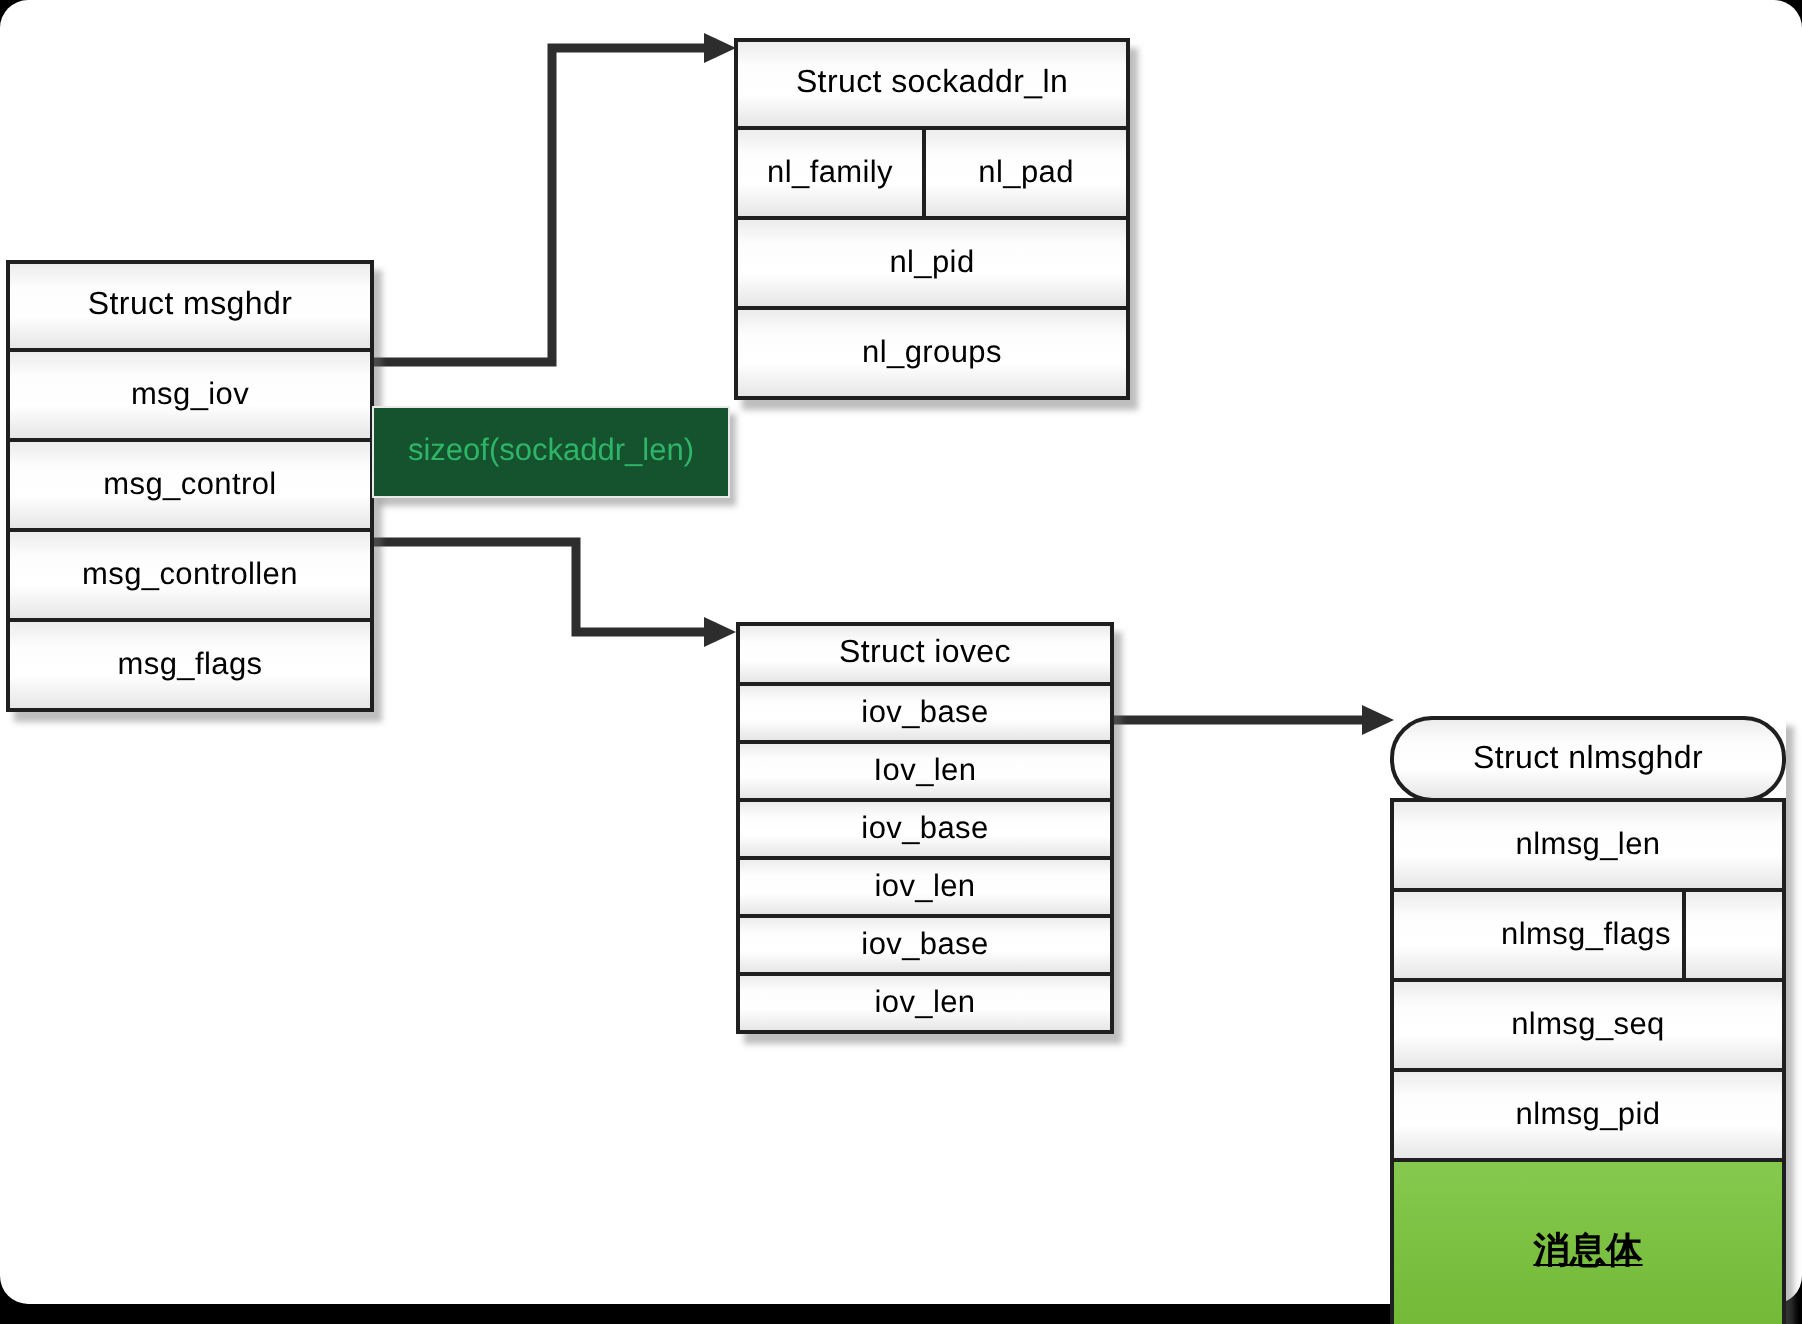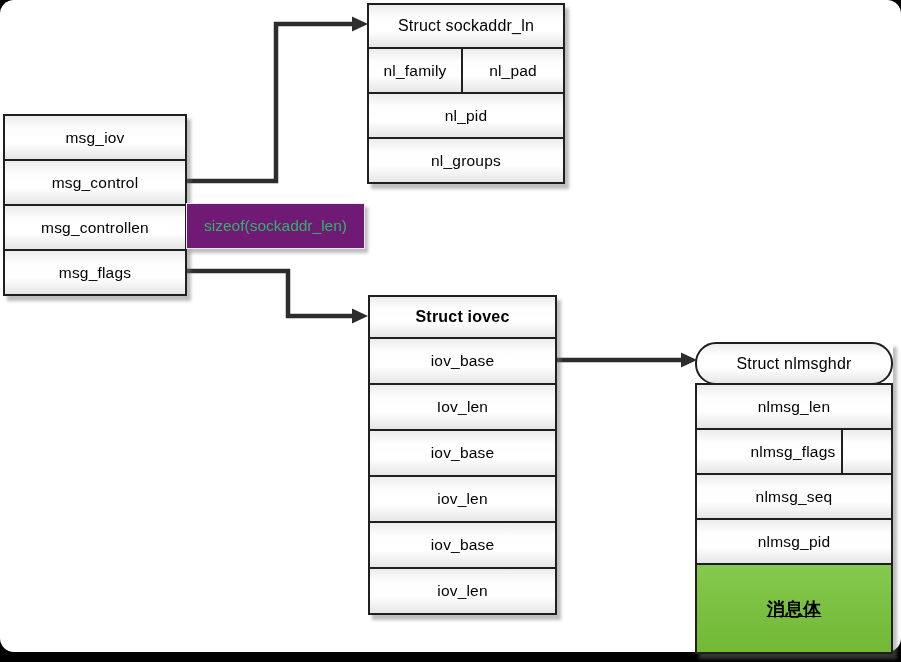--- a/index.html
+++ b/index.html
@@ -5,21 +5,21 @@
   html,body{margin:0;padding:0;background:#000;}
   #screen{
     position:relative;width:901px;height:662px;background:#000;
     overflow:hidden;font-family:"Liberation Sans",sans-serif;
   }
   
   #canvas{
     position:absolute;left:0;top:0;right:0;bottom:10px;
     background:#fff;border-radius:14px;
   }
-  .struct{position:absolute;box-shadow:4px 5px 3px rgba(110,110,110,.45);}
+  .struct{position:absolute;box-shadow:4px 5px 3px rgba(110,110,110,.45);margin-top:16px;}
   .cell{
     box-sizing:border-box;border:2px solid #1f1f1f;margin-top:-2px;
     display:flex;align-items:center;justify-content:center;
     background:linear-gradient(180deg,#ececec 0%,#fdfdfd 28%,#ffffff 62%,#e6e6e6 100%);
     font-size:15.5px;color:#000;letter-spacing:.2px;
   }
   .cell:first-child{margin-top:0;}
   .cell.hdr{font-size:16px;}
   .cell.split{padding:0;}
   .cell.split .sub{
@@ -33,32 +33,32 @@
   
   #msghdr{left:3px;top:114px;width:184px;}
   #msghdr .hdr{height:46px;}
   #msghdr .row{height:47px;}
   #sockaddr{left:367px;top:3px;width:198px;}
   #sockaddr .hdr{height:46px;}
   #sockaddr .row{height:47px;}
   #sockaddr .sub:first-child{width:48.5%;}
   #sockaddr .sub:last-child{width:51.5%;}
   #iovec{left:368px;top:295px;width:189px;}
-  #iovec .hdr{height:44px;font-weight:bold;}
-  #iovec .row{height:48px;}
+  #iovec .hdr{height:32px;}
+  #iovec .row{height:31px;}
   #nlmsghdr{left:695px;top:342px;width:198px;}
   #nlmsghdr .hdr{height:43px;border-radius:21px;}
   #nlmsghdr .row{height:47px;}
   #nlmsghdr .body-green{height:91px;}
   #nlmsghdr .sub:first-child{width:49.5%;}
   #nlmsghdr .sub:last-child{width:50.5%;}
   
   #sizeof-box{
     position:absolute;left:186px;top:203px;width:179px;height:46px;
-    background:#701a75;border:1px solid #e9e9e9;box-sizing:border-box;
+    background:#14532d;border:1px solid #e9e9e9;box-sizing:border-box;
     box-shadow:3px 4px 3px rgba(125,125,125,.5);
     display:flex;align-items:center;justify-content:center;
     font-size:15.5px;
   }
   #arrows{position:absolute;left:0;top:0;width:901px;height:662px;pointer-events:none;}
 </style>
 </head>
 <body>
 
 <div id="screen">
@@ -73,20 +73,21 @@
       <path d="M 186 271 L 288 271 L 288 316 L 352 316" stroke="#2d2d2d" stroke-width="4.5" fill="none"></path>
       <polygon points="352,308.5 368,316 352,323.5" fill="#2d2d2d"></polygon>
     </g>
     <g>
       <path d="M 557 360 L 681 360" stroke="#2d2d2d" stroke-width="4.5" fill="none"></path>
       <polygon points="681,352.5 697,360 681,367.5" fill="#2d2d2d"></polygon>
     </g>
   </svg>
 
   <div id="msghdr" class="struct">
+    <div class="cell hdr">Struct msghdr</div>
     <div class="cell row">msg_iov</div>
     <div class="cell row">msg_control</div>
     <div class="cell row">msg_controllen</div>
     <div class="cell row">msg_flags</div>
   </div>
 
   <div id="sizeof-box">
     <span style="color:#2eb567">sizeof(sockaddr_len)</span>
   </div>
 

